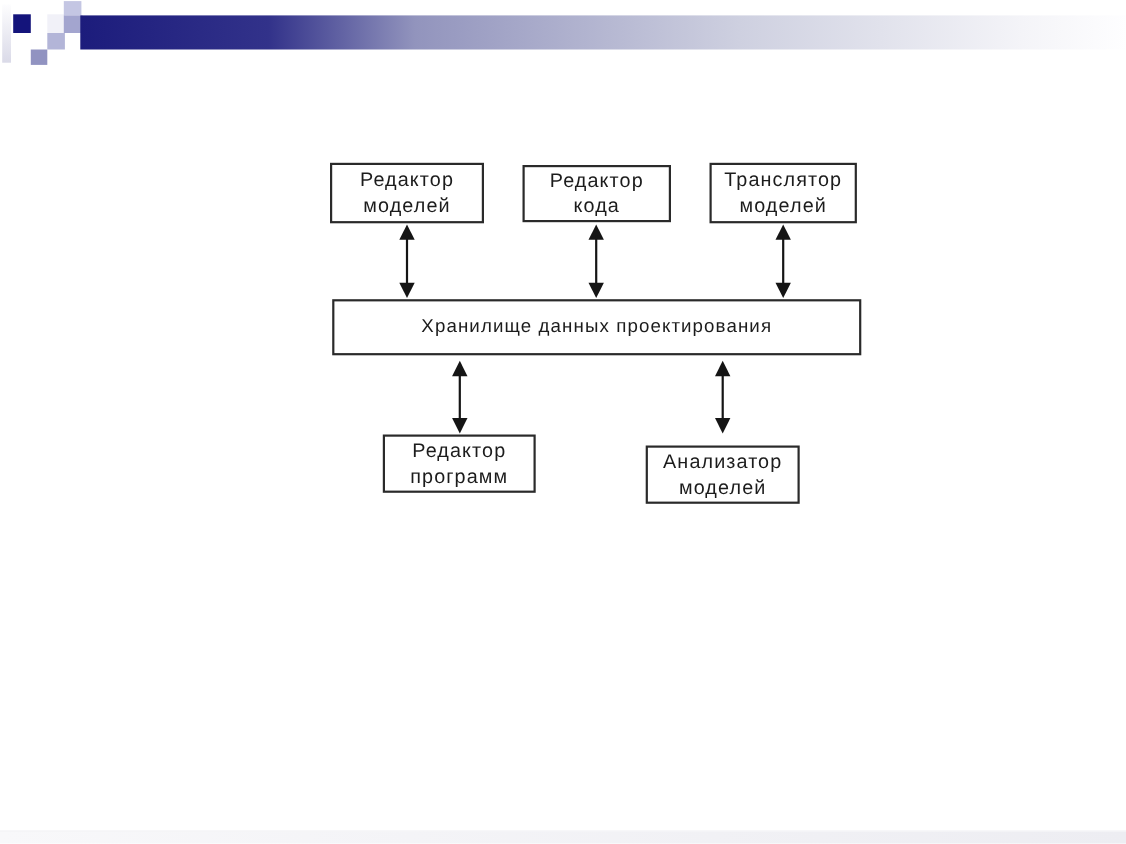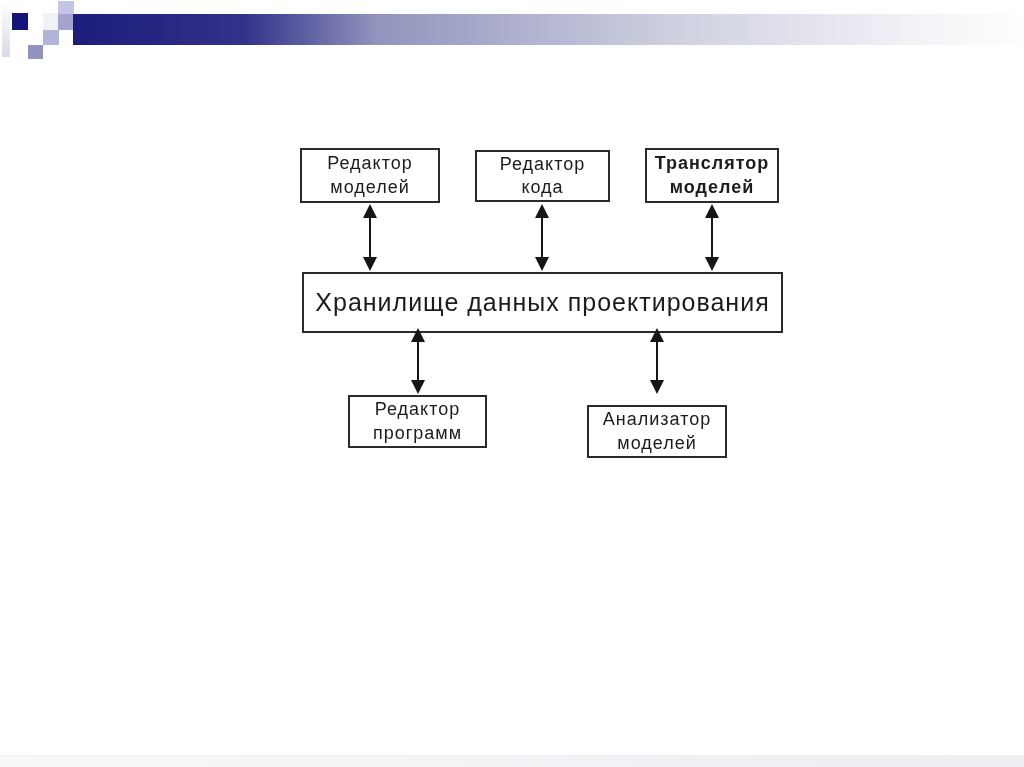--- a/index.html
+++ b/index.html
@@ -53,22 +53,22 @@
     justify-content: center;
     text-align: center;
     color: #1c1c1c;
     font-size: 18px;
     line-height: 1.3;
     letter-spacing: 1px;
     white-space: pre-line;
   }
   .box-top-1 { left: 300px; top: 148px; width: 140px; height: 55px; }
   .box-top-2 { left: 475px; top: 150px; width: 135px; height: 52px; }
-  .box-top-3 { left: 645px; top: 148px; width: 134px; height: 55px; font-weight: bold; }
-  .box-center { left: 302px; top: 272px; width: 481px; height: 61px; font-size: 25px; }
+  .box-top-3 { left: 645px; top: 148px; width: 134px; height: 55px; }
+  .box-center { left: 302px; top: 272px; width: 481px; height: 51px; font-size: 17px; }
   .box-bot-1 { left: 348px; top: 395px; width: 139px; height: 53px; }
   .box-bot-2 { left: 587px; top: 405px; width: 140px; height: 53px; }
 
   
   .v-arrow { position: absolute; width: 14px; }
   .v-arrow .head-up {
     position: absolute; left: 0; top: 0;
     width: 0; height: 0;
     border-left: 7px solid transparent;
     border-right: 7px solid transparent;

